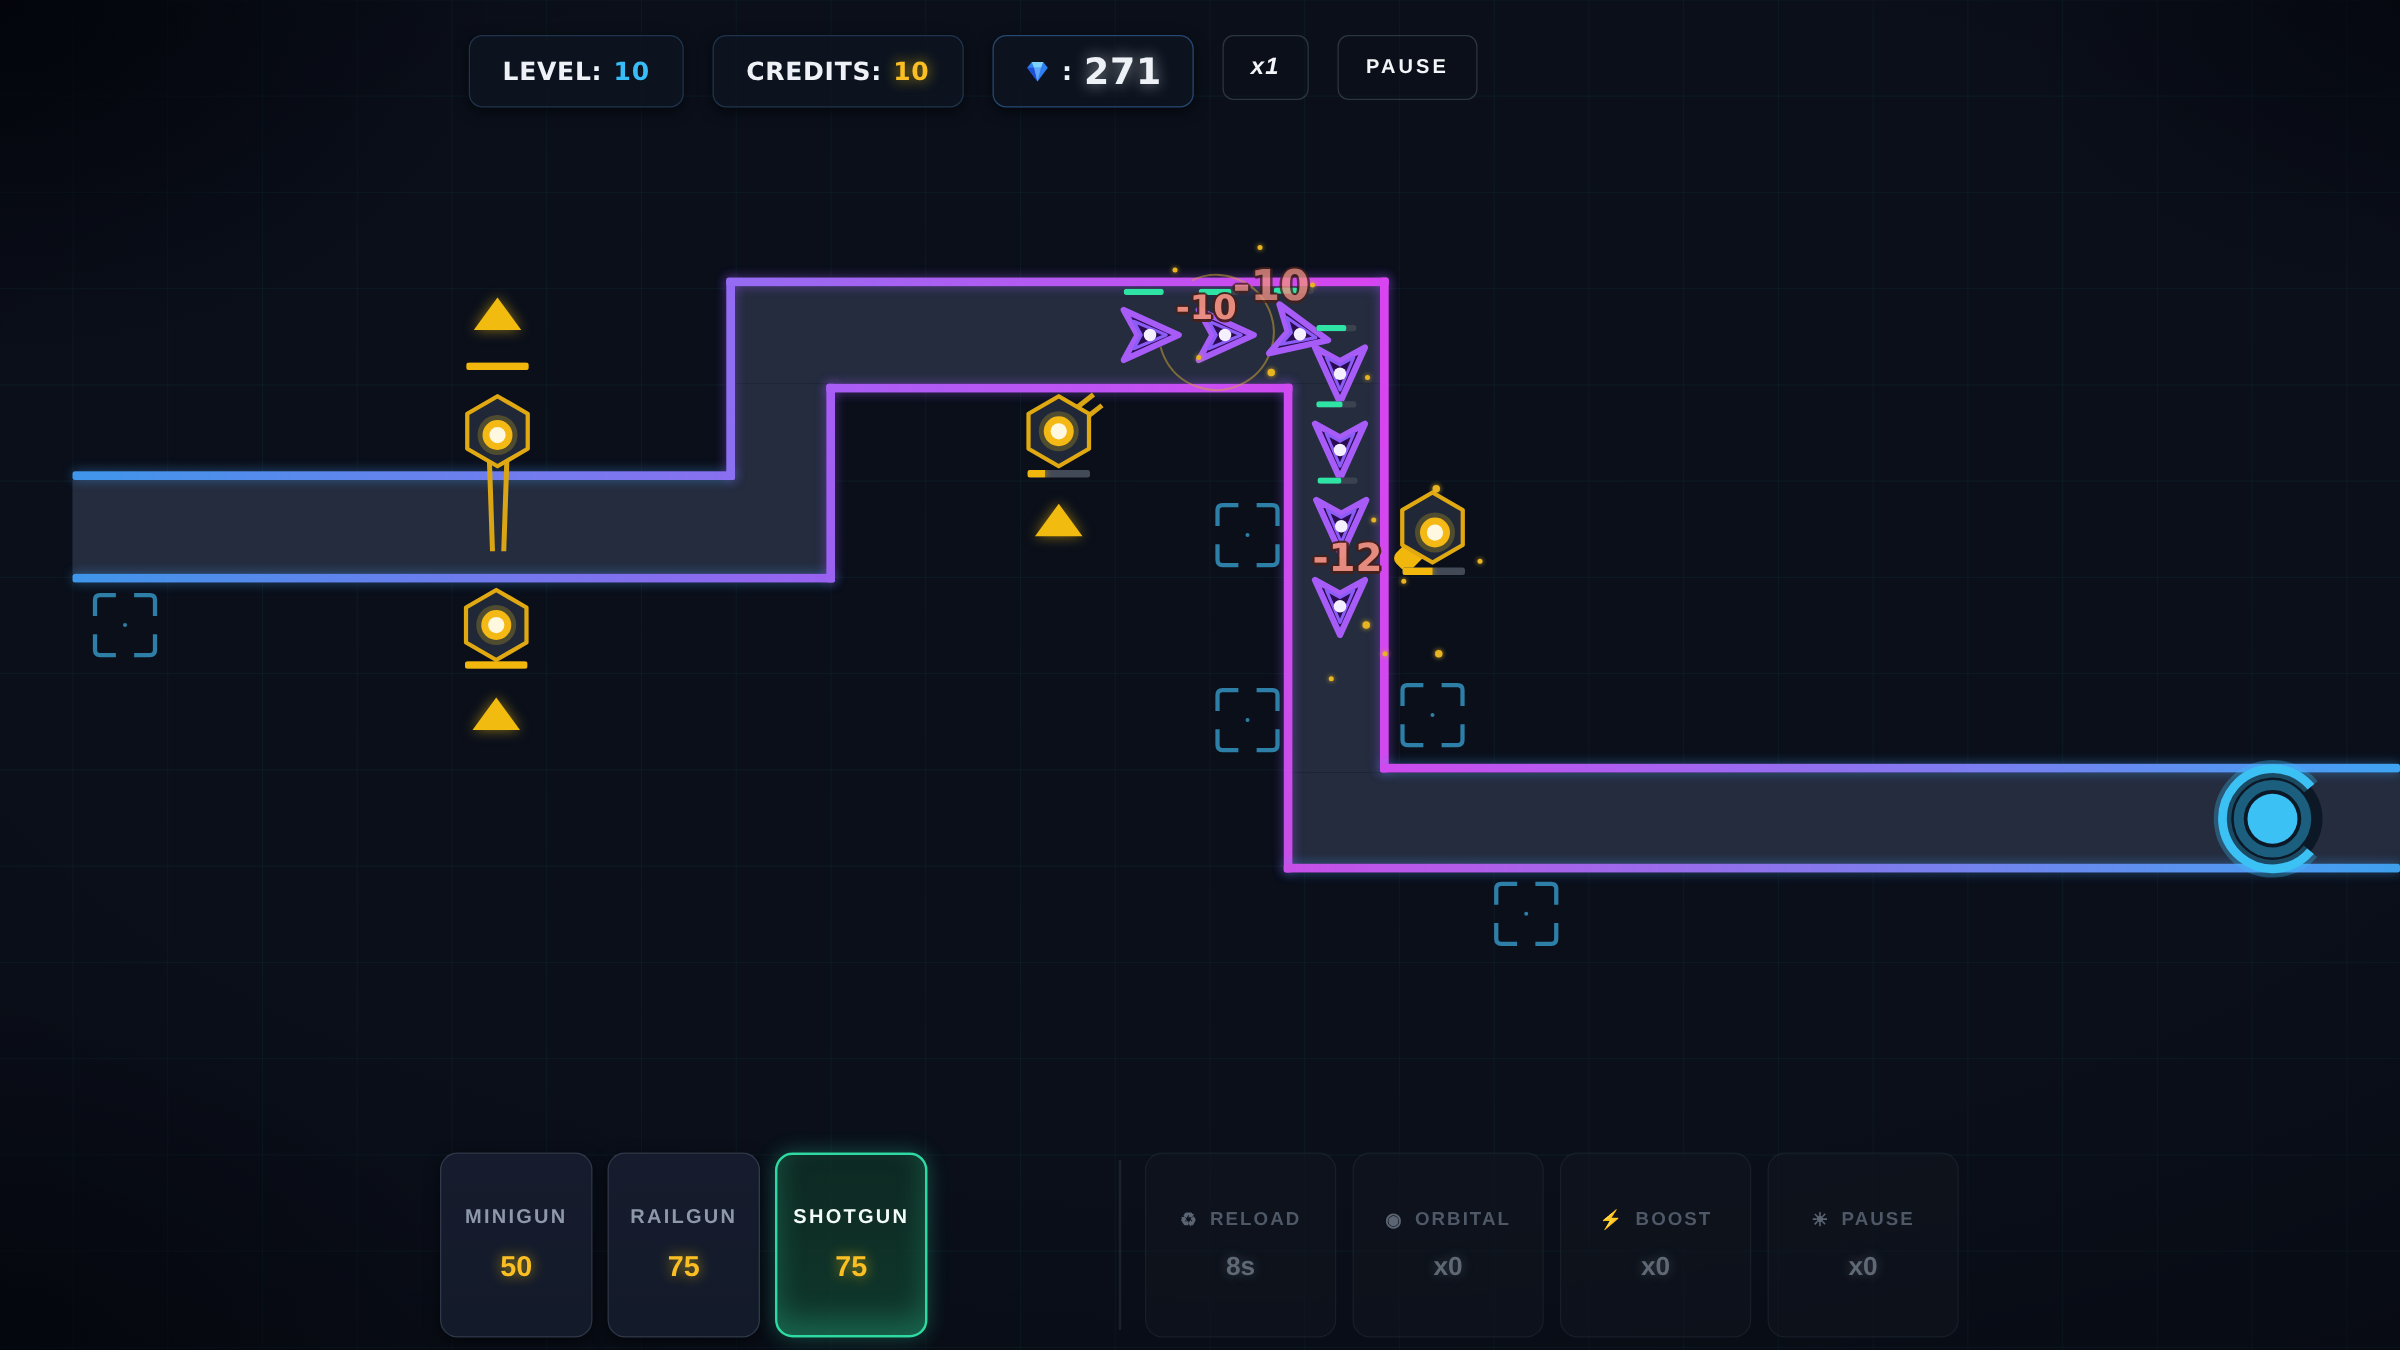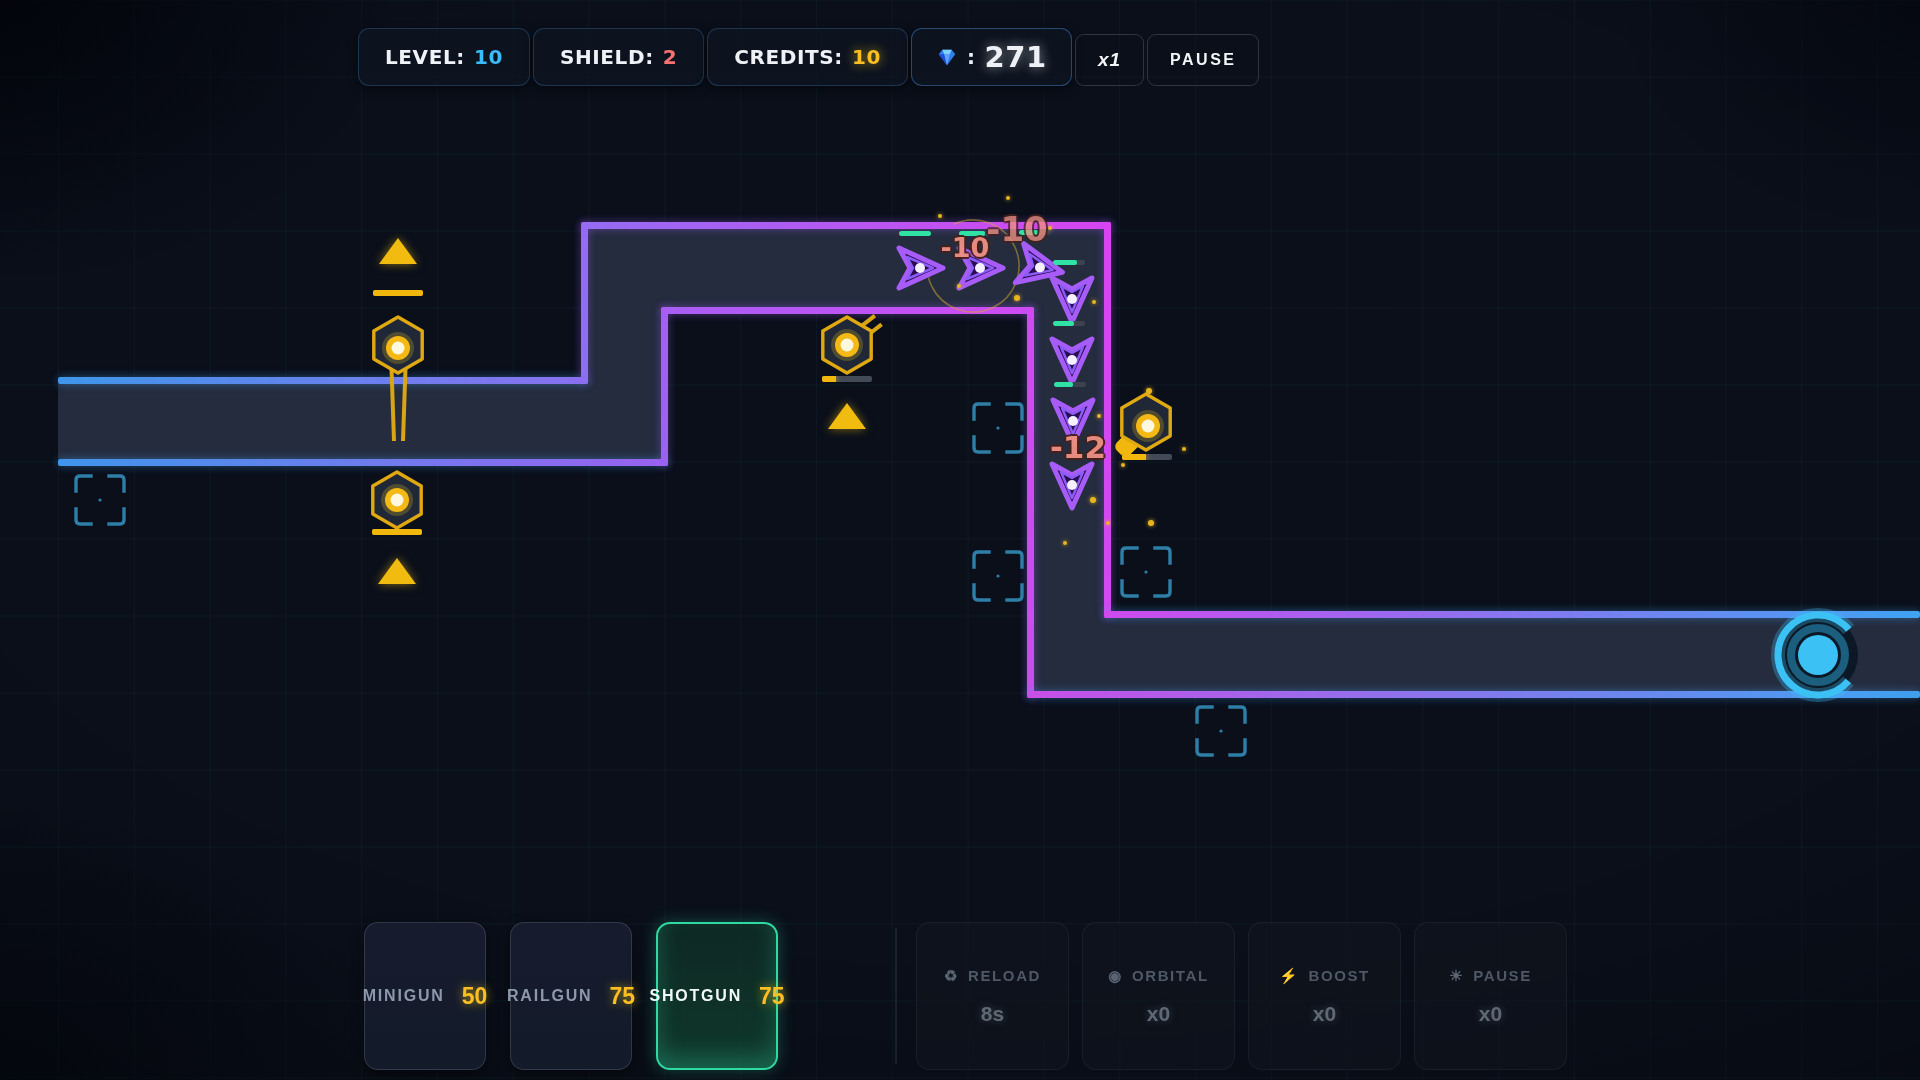--- a/index.html
+++ b/index.html
@@ -16,40 +16,40 @@
       radial-gradient(560px 400px at 0% 0%, rgba(2,4,10,0.92), transparent 72%),
       radial-gradient(420px 320px at 100% 0%, rgba(2,4,10,0.55), transparent 75%),
       radial-gradient(520px 380px at 0% 100%, rgba(2,4,10,0.6), transparent 75%),
       radial-gradient(130% 110% at 52% 42%, rgba(0,0,0,0) 40%, rgba(0,0,0,0.34) 72%, rgba(2,3,8,0.8) 100%);}
   
   .pfill{position:absolute;background:#242c3e;}
   .pborder{position:absolute;border-radius:2px;}
   .hglow{box-shadow:0 0 9px rgba(160,90,255,0.45);}
   .bglow{box-shadow:0 0 9px rgba(70,160,245,0.45);}
   
-  .hud{position:absolute;left:358px;top:28px;display:flex;gap:3px;align-items:flex-end;z-index:60;}
+  .hud{position:absolute;left:375px;top:28px;display:flex;gap:23px;align-items:flex-start;z-index:60;}
   .badge{height:58px;display:flex;align-items:center;gap:9px;padding:0 26px;
     background:rgba(13,20,32,0.88);border:1px solid rgba(72,130,190,0.30);
     border-radius:11px;box-shadow:0 3px 10px rgba(0,0,0,0.55);
     font-weight:800;font-size:20px;color:#eef2f7;letter-spacing:0.6px;white-space:nowrap;}
   .badge .val{font-weight:800;}
   .badge-gems{padding:0 24px;border-color:rgba(70,140,220,0.45);}
   .badge-gems .val{font-size:29px;text-shadow:0 0 12px rgba(255,255,255,0.55);}
   .hbtn{height:52px;display:flex;align-items:center;justify-content:center;padding:0 22px;
     background:rgba(11,16,26,0.35);border:1px solid rgba(148,163,184,0.25);border-radius:9px;
     color:#f3f5f8;font-weight:800;font-size:19px;letter-spacing:1px;cursor:pointer;}
   .hbtn.pause{font-size:16px;letter-spacing:2.5px;}
   .v-cyan{color:#38bdf8;} .v-purple{color:#a78bfa;} .v-red{color:#f87171;}
   .v-gold{color:#fbbf24;text-shadow:0 0 11px rgba(250,204,21,0.7);}
   
   .shop{position:absolute;top:922px;left:352px;display:flex;gap:12px;z-index:60;}
   .abil{position:absolute;top:922px;left:916px;display:flex;gap:13px;z-index:60;}
   .tbtn{width:122px;height:148px;border-radius:14px;background:linear-gradient(180deg,#161c2d,#131a2a);
-    border:1px solid rgba(148,163,184,0.22);display:flex;flex-direction:row;align-items:center;
-    justify-content:center;gap:17px;cursor:pointer;box-shadow:0 4px 12px rgba(0,0,0,0.5);margin-left:12px;}
+    border:1px solid rgba(148,163,184,0.22);display:flex;flex-direction:column;align-items:center;
+    justify-content:center;gap:17px;cursor:pointer;box-shadow:0 4px 12px rgba(0,0,0,0.5);}
   .tbtn .tname{font-size:16px;font-weight:800;letter-spacing:1.8px;color:#8d99ab;}
   .tbtn .tcost{font-size:23px;font-weight:800;color:#fbbf24;text-shadow:0 0 10px rgba(250,204,21,0.65);}
   .tbtn.selected{border:2px solid #2fd9a2;
     background:linear-gradient(180deg,rgba(15,49,38,0.75),rgba(17,66,49,0.8));
     box-shadow:0 0 16px rgba(47,217,162,0.3), inset 0 -12px 22px rgba(47,217,162,0.28);}
   .tbtn.selected .tname{color:#f2fbf7;}
   .abtn{width:153px;height:148px;border-radius:14px;background:rgba(16,21,31,0.55);
     border:1px solid rgba(148,163,184,0.09);display:flex;flex-direction:column;align-items:center;
     justify-content:center;gap:17px;cursor:pointer;}
   .abtn .aname{font-size:15px;font-weight:800;letter-spacing:1.6px;color:#4e5866;display:flex;gap:9px;align-items:center;}
@@ -284,24 +284,20 @@
   <circle cx="50" cy="50" r="20" fill="#3cc1f5"></circle>
       </svg>
     </div>
 
   <div class="hud">
     <div class="badge">
       <span>LEVEL:</span>
       <span class="val v-cyan">10</span>
     </div>
     <div class="badge">
-      <span>SHIELD:</span>
-      <span class="val v-red">2</span>
-    </div>
-    <div class="badge">
       <span>CREDITS:</span>
       <span class="val v-gold">10</span>
     </div>
     <div class="badge badge-gems">
       <span style="display:flex;">
         <svg width="22" height="22" viewBox="0 0 24 24">
           <polygon points="7,4 17,4 21,9 12,21 3,9" fill="#2f7ff0"></polygon>
           <polygon points="7,4 17,4 15,9 9,9" fill="#7dd3fc"></polygon>
           <polygon points="3,9 9,9 12,21" fill="#1d4ed8"></polygon>
           <polygon points="9,9 15,9 12,21" fill="#60a5fa"></polygon>

